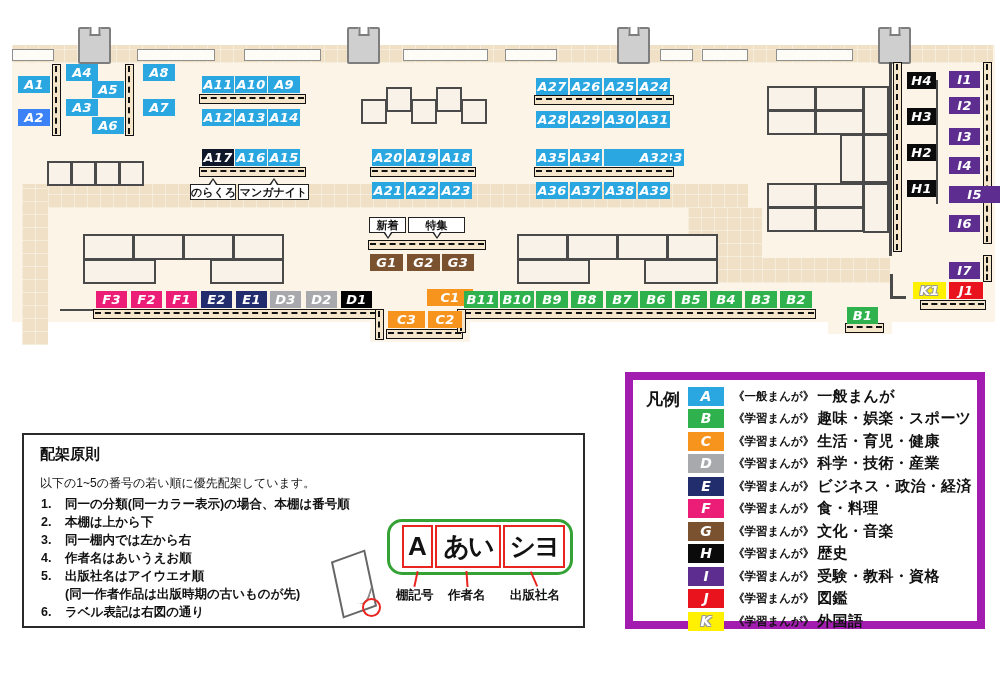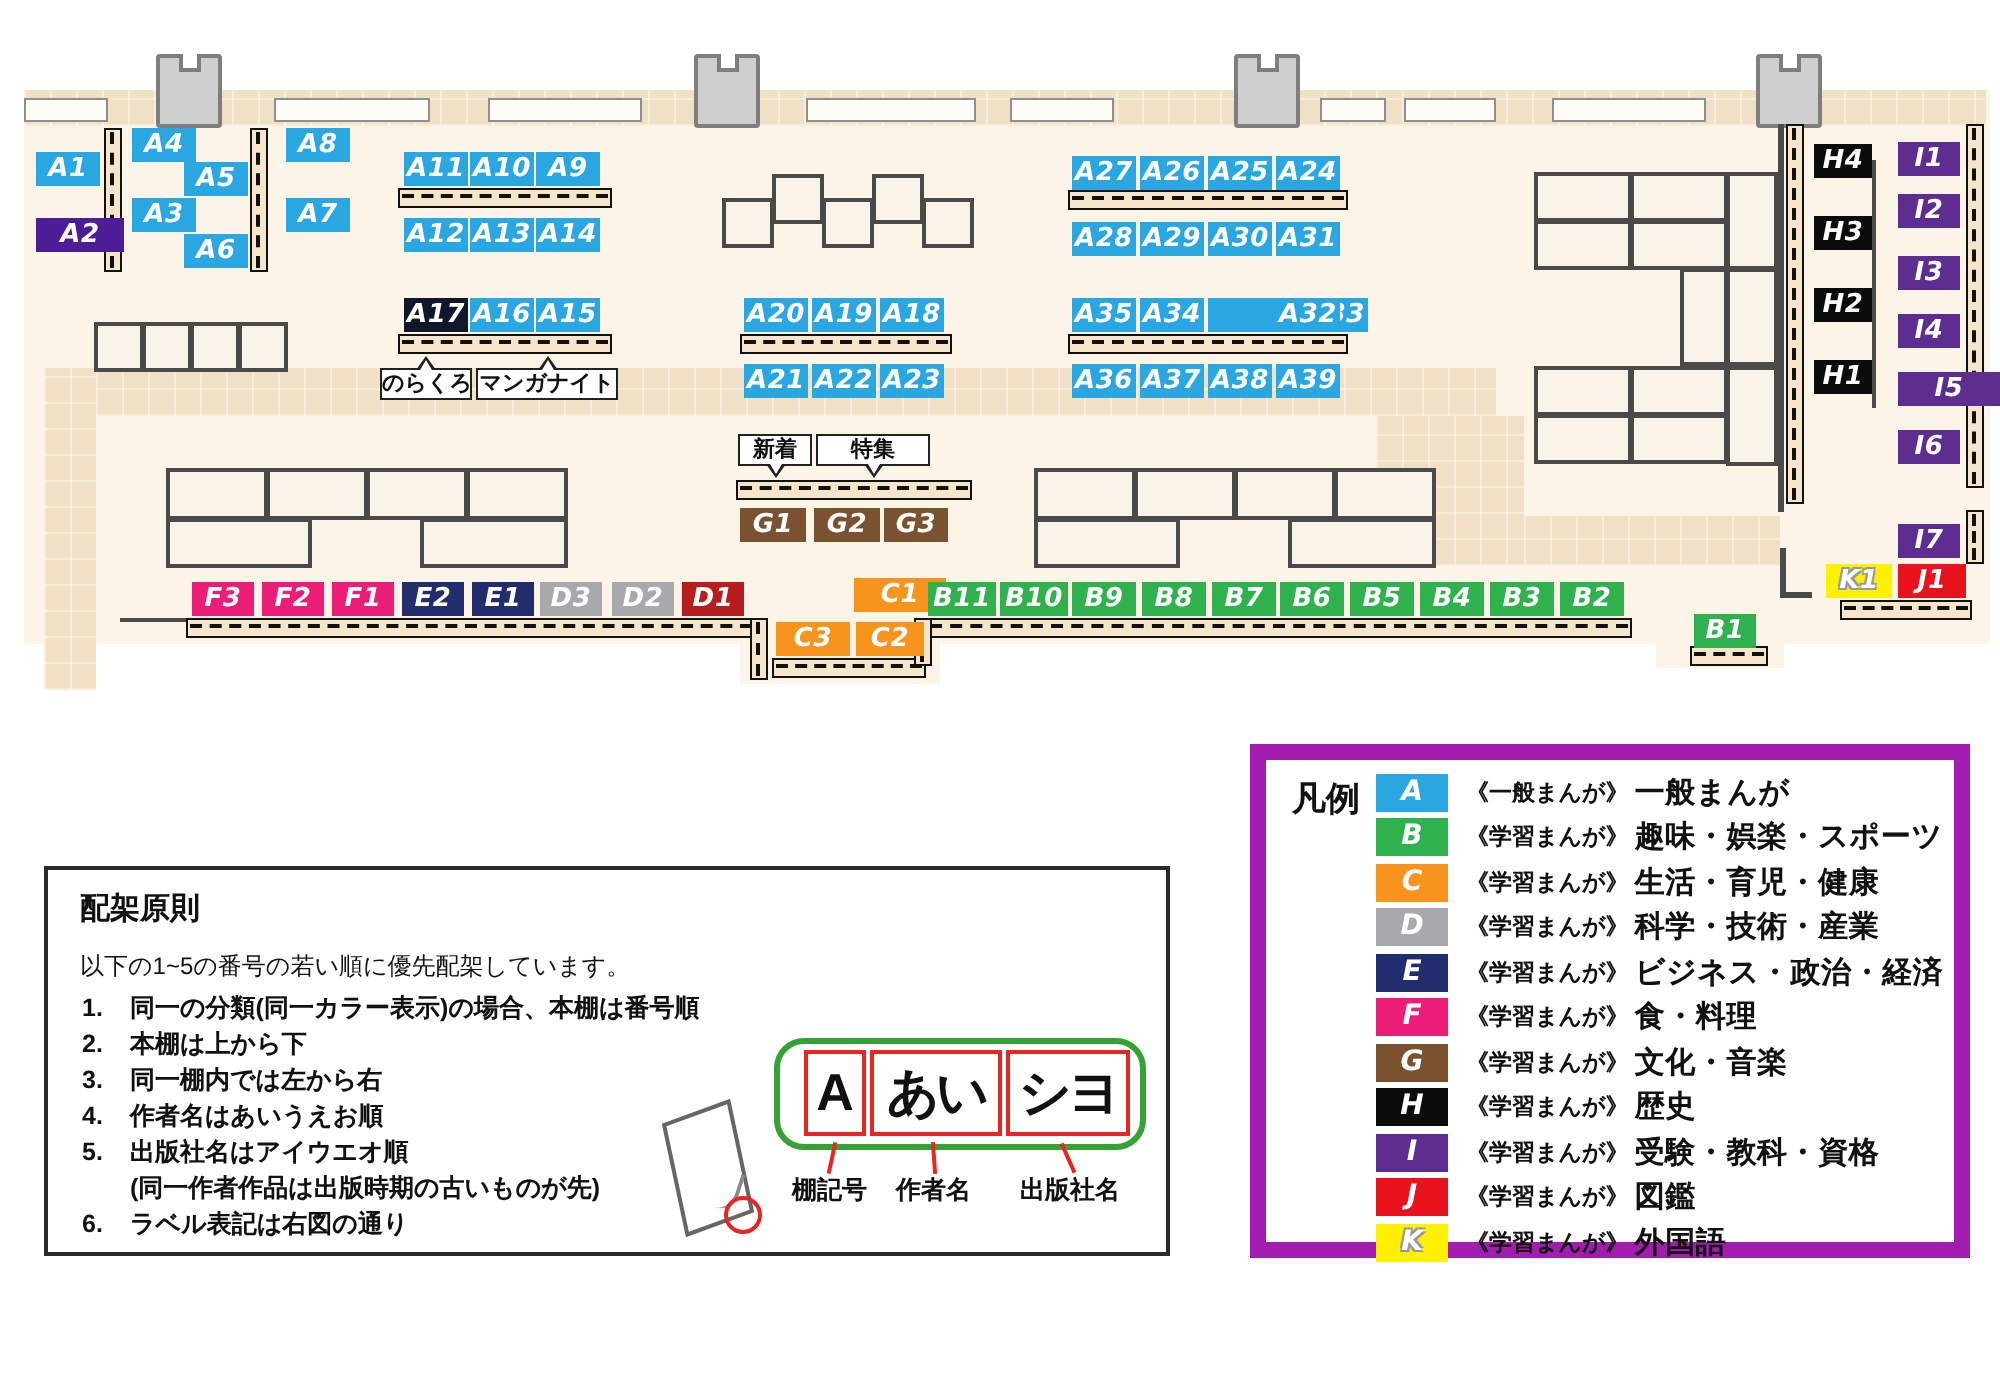--- a/index.html
+++ b/index.html
@@ -149,21 +149,21 @@
       <div class="shelfV" style="left: 457px; top: 309px; width: 9px; height: 24px;"></div>
       <div class="shelfV" style="left: 893px; top: 62px; width: 9px; height: 190px;"></div>
       <div class="shelfV" style="left: 983px; top: 62px; width: 9px; height: 182px;"></div>
       <div class="shelfV" style="left: 983px; top: 255px; width: 9px; height: 27px;"></div>
       <div class="wline" style="left: 889px; top: 62px; width: 3px; height: 194px;"></div>
       <div class="wline" style="left: 890px; top: 274px; width: 3px; height: 25px;"></div>
       <div class="wline" style="left: 890px; top: 296px; width: 16px; height: 3px;"></div>
       <div class="wline" style="left: 936px; top: 80px; width: 2px; height: 124px;"></div>
       <div class="wline" style="left: 60px; top: 309px; width: 33px; height: 2px;"></div>
       <div class="slabel" style="left: 18px; top: 76px; width: 32px; height: 17px; background: rgb(42, 167, 225);">A1</div>
-      <div class="slabel" style="left: 18px; top: 109px; width: 44px; height: 17px; background: #4c1d95;">A2</div>
+      <div class="slabel" style="left: 18px; top: 109px; width: 32px; height: 17px; background: #3b82f6;">A2</div>
       <div class="slabel" style="left: 66px; top: 64px; width: 32px; height: 17px; background: rgb(42, 167, 225);">A4</div>
       <div class="slabel" style="left: 92px; top: 81px; width: 32px; height: 17px; background: rgb(42, 167, 225);">A5</div>
       <div class="slabel" style="left: 66px; top: 99px; width: 32px; height: 17px; background: rgb(42, 167, 225);">A3</div>
       <div class="slabel" style="left: 92px; top: 117px; width: 32px; height: 17px; background: rgb(42, 167, 225);">A6</div>
       <div class="slabel" style="left: 143px; top: 64px; width: 32px; height: 17px; background: rgb(42, 167, 225);">A8</div>
       <div class="slabel" style="left: 143px; top: 99px; width: 32px; height: 17px; background: rgb(42, 167, 225);">A7</div>
       <div class="slabel" style="left: 202px; top: 76px; width: 32px; height: 17px; background: rgb(42, 167, 225);">A11</div>
       <div class="slabel" style="left: 235px; top: 76px; width: 32px; height: 17px; background: rgb(42, 167, 225);">A10</div>
       <div class="slabel" style="left: 268px; top: 76px; width: 32px; height: 17px; background: rgb(42, 167, 225);">A9</div>
       <div class="slabel" style="left: 202px; top: 109px; width: 32px; height: 17px; background: rgb(42, 167, 225);">A12</div>
@@ -197,21 +197,21 @@
       <div class="slabel" style="left: 370px; top: 254px; width: 33px; height: 17px; background: rgb(123, 82, 48);">G1</div>
       <div class="slabel" style="left: 407px; top: 254px; width: 33px; height: 17px; background: rgb(123, 82, 48);">G2</div>
       <div class="slabel" style="left: 442px; top: 254px; width: 32px; height: 17px; background: rgb(123, 82, 48);">G3</div>
       <div class="slabel" style="left: 96px; top: 291px; width: 31px; height: 17px; background: rgb(235, 29, 119);">F3</div>
       <div class="slabel" style="left: 131px; top: 291px; width: 31px; height: 17px; background: rgb(235, 29, 119);">F2</div>
       <div class="slabel" style="left: 166px; top: 291px; width: 31px; height: 17px; background: rgb(235, 29, 119);">F1</div>
       <div class="slabel" style="left: 201px; top: 291px; width: 31px; height: 17px; background: rgb(33, 45, 109);">E2</div>
       <div class="slabel" style="left: 236px; top: 291px; width: 31px; height: 17px; background: rgb(33, 45, 109);">E1</div>
       <div class="slabel" style="left: 270px; top: 291px; width: 31px; height: 17px; background: rgb(167, 169, 172);">D3</div>
       <div class="slabel" style="left: 306px; top: 291px; width: 31px; height: 17px; background: rgb(167, 169, 172);">D2</div>
-      <div class="slabel" style="left: 341px; top: 291px; width: 31px; height: 17px; background: #b91c1c;">D1</div>
+      <div class="slabel" style="left: 341px; top: 291px; width: 31px; height: 17px; background: #000000;">D1</div>
       <div class="slabel" style="left: 427px; top: 289px; width: 46px; height: 17px; background: rgb(247, 148, 30);">C1</div>
       <div class="slabel" style="left: 388px; top: 311px; width: 37px; height: 17px; background: rgb(247, 148, 30);">C3</div>
       <div class="slabel" style="left: 428px; top: 311px; width: 34px; height: 17px; background: rgb(247, 148, 30);">C2</div>
       <div class="slabel" style="left: 464px; top: 291px; width: 34px; height: 17px; background: rgb(47, 178, 77);">B11</div>
       <div class="slabel" style="left: 500px; top: 291px; width: 34px; height: 17px; background: rgb(47, 178, 77);">B10</div>
       <div class="slabel" style="left: 536px; top: 291px; width: 32px; height: 17px; background: rgb(47, 178, 77);">B9</div>
       <div class="slabel" style="left: 571px; top: 291px; width: 32px; height: 17px; background: rgb(47, 178, 77);">B8</div>
       <div class="slabel" style="left: 606px; top: 291px; width: 32px; height: 17px; background: rgb(47, 178, 77);">B7</div>
       <div class="slabel" style="left: 640px; top: 291px; width: 32px; height: 17px; background: rgb(47, 178, 77);">B6</div>
       <div class="slabel" style="left: 675px; top: 291px; width: 32px; height: 17px; background: rgb(47, 178, 77);">B5</div>

